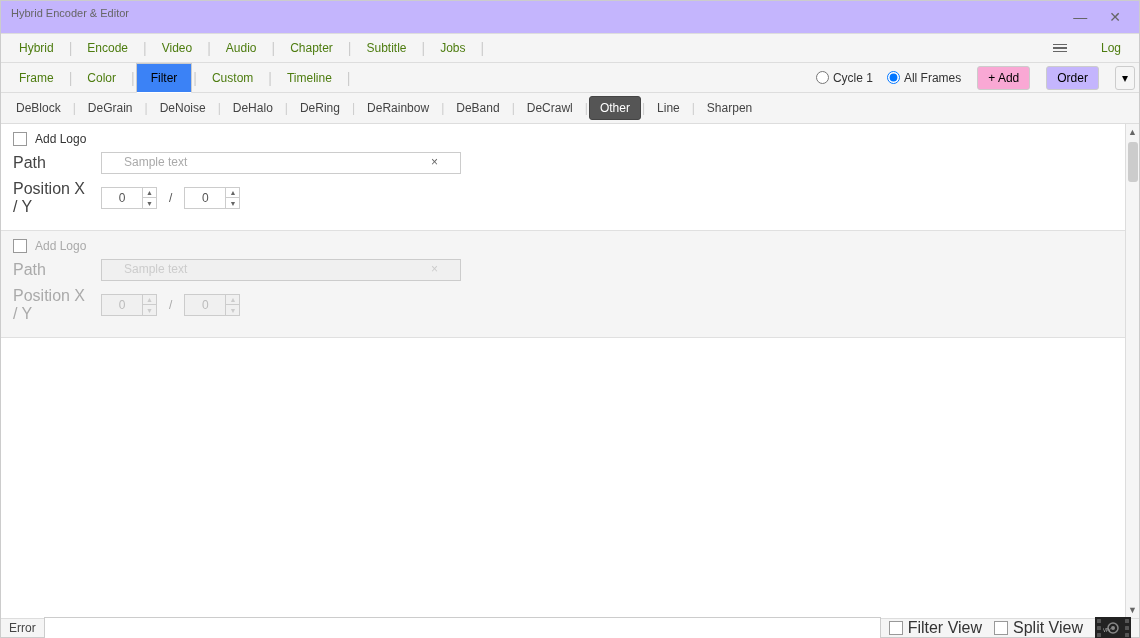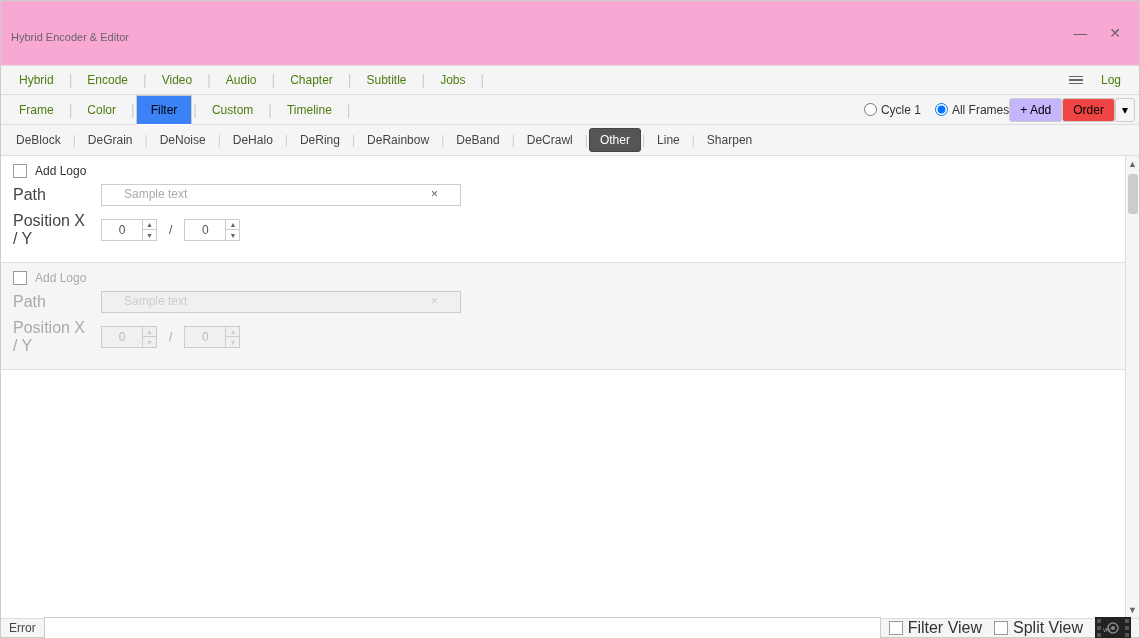--- a/index.html
+++ b/index.html
@@ -14,27 +14,27 @@
     }
     .window {
       width: 1140px;
       height: 638px;
       background: #f5f5f5;
       border: 1px solid #ccc;
       display: flex;
       flex-direction: column;
     }
     .title-bar {
-      background: #f9a8d4;
-      padding: 22px 10px;
+      background: #c4b5fd;
+      padding: 6px 10px;
       font-size: 11px;
       color: #666;
       border-bottom: 1px solid #ddd;
       display: flex;
-      align-items: flex-end;
+      align-items: flex-start;
     }
     
     .tab-row {
       display: flex;
       align-items: center;
       background: #f5f5f5;
       border-bottom: 1px solid #ddd;
       padding: 0 4px;
     }
     .tab {
@@ -58,45 +58,45 @@
     }
     .tab-separator {
       color: #ccc;
       padding: 0 1px;
       font-size: 14px;
     }
     .tab-row-right {
       margin-left: auto;
       display: flex;
       align-items: center;
-      gap: 0;
+      gap: 16px;
     }
     .radio-group {
       display: flex;
       align-items: center;
       gap: 14px;
     }
     .radio-label {
       display: flex;
       align-items: center;
       gap: 4px;
       font-size: 12px;
       cursor: pointer;
     }
     .add-btn {
       padding: 4px 10px;
-      background: #c4b5fd;
+      background: #f9a8d4;
       border: 1px solid #ccc;
       border-radius: 3px;
       cursor: pointer;
       font-size: 12px;
     }
     .order-btn {
       padding: 4px 10px;
-      background: #ef4444;
+      background: #c4b5fd;
       border: 1px solid #ccc;
       border-radius: 3px;
       cursor: pointer;
       font-size: 12px;
     }
     .chevron-btn {
       padding: 4px 6px;
       background: #f5f5f5;
       border: 1px solid #ccc;
       border-radius: 3px;

